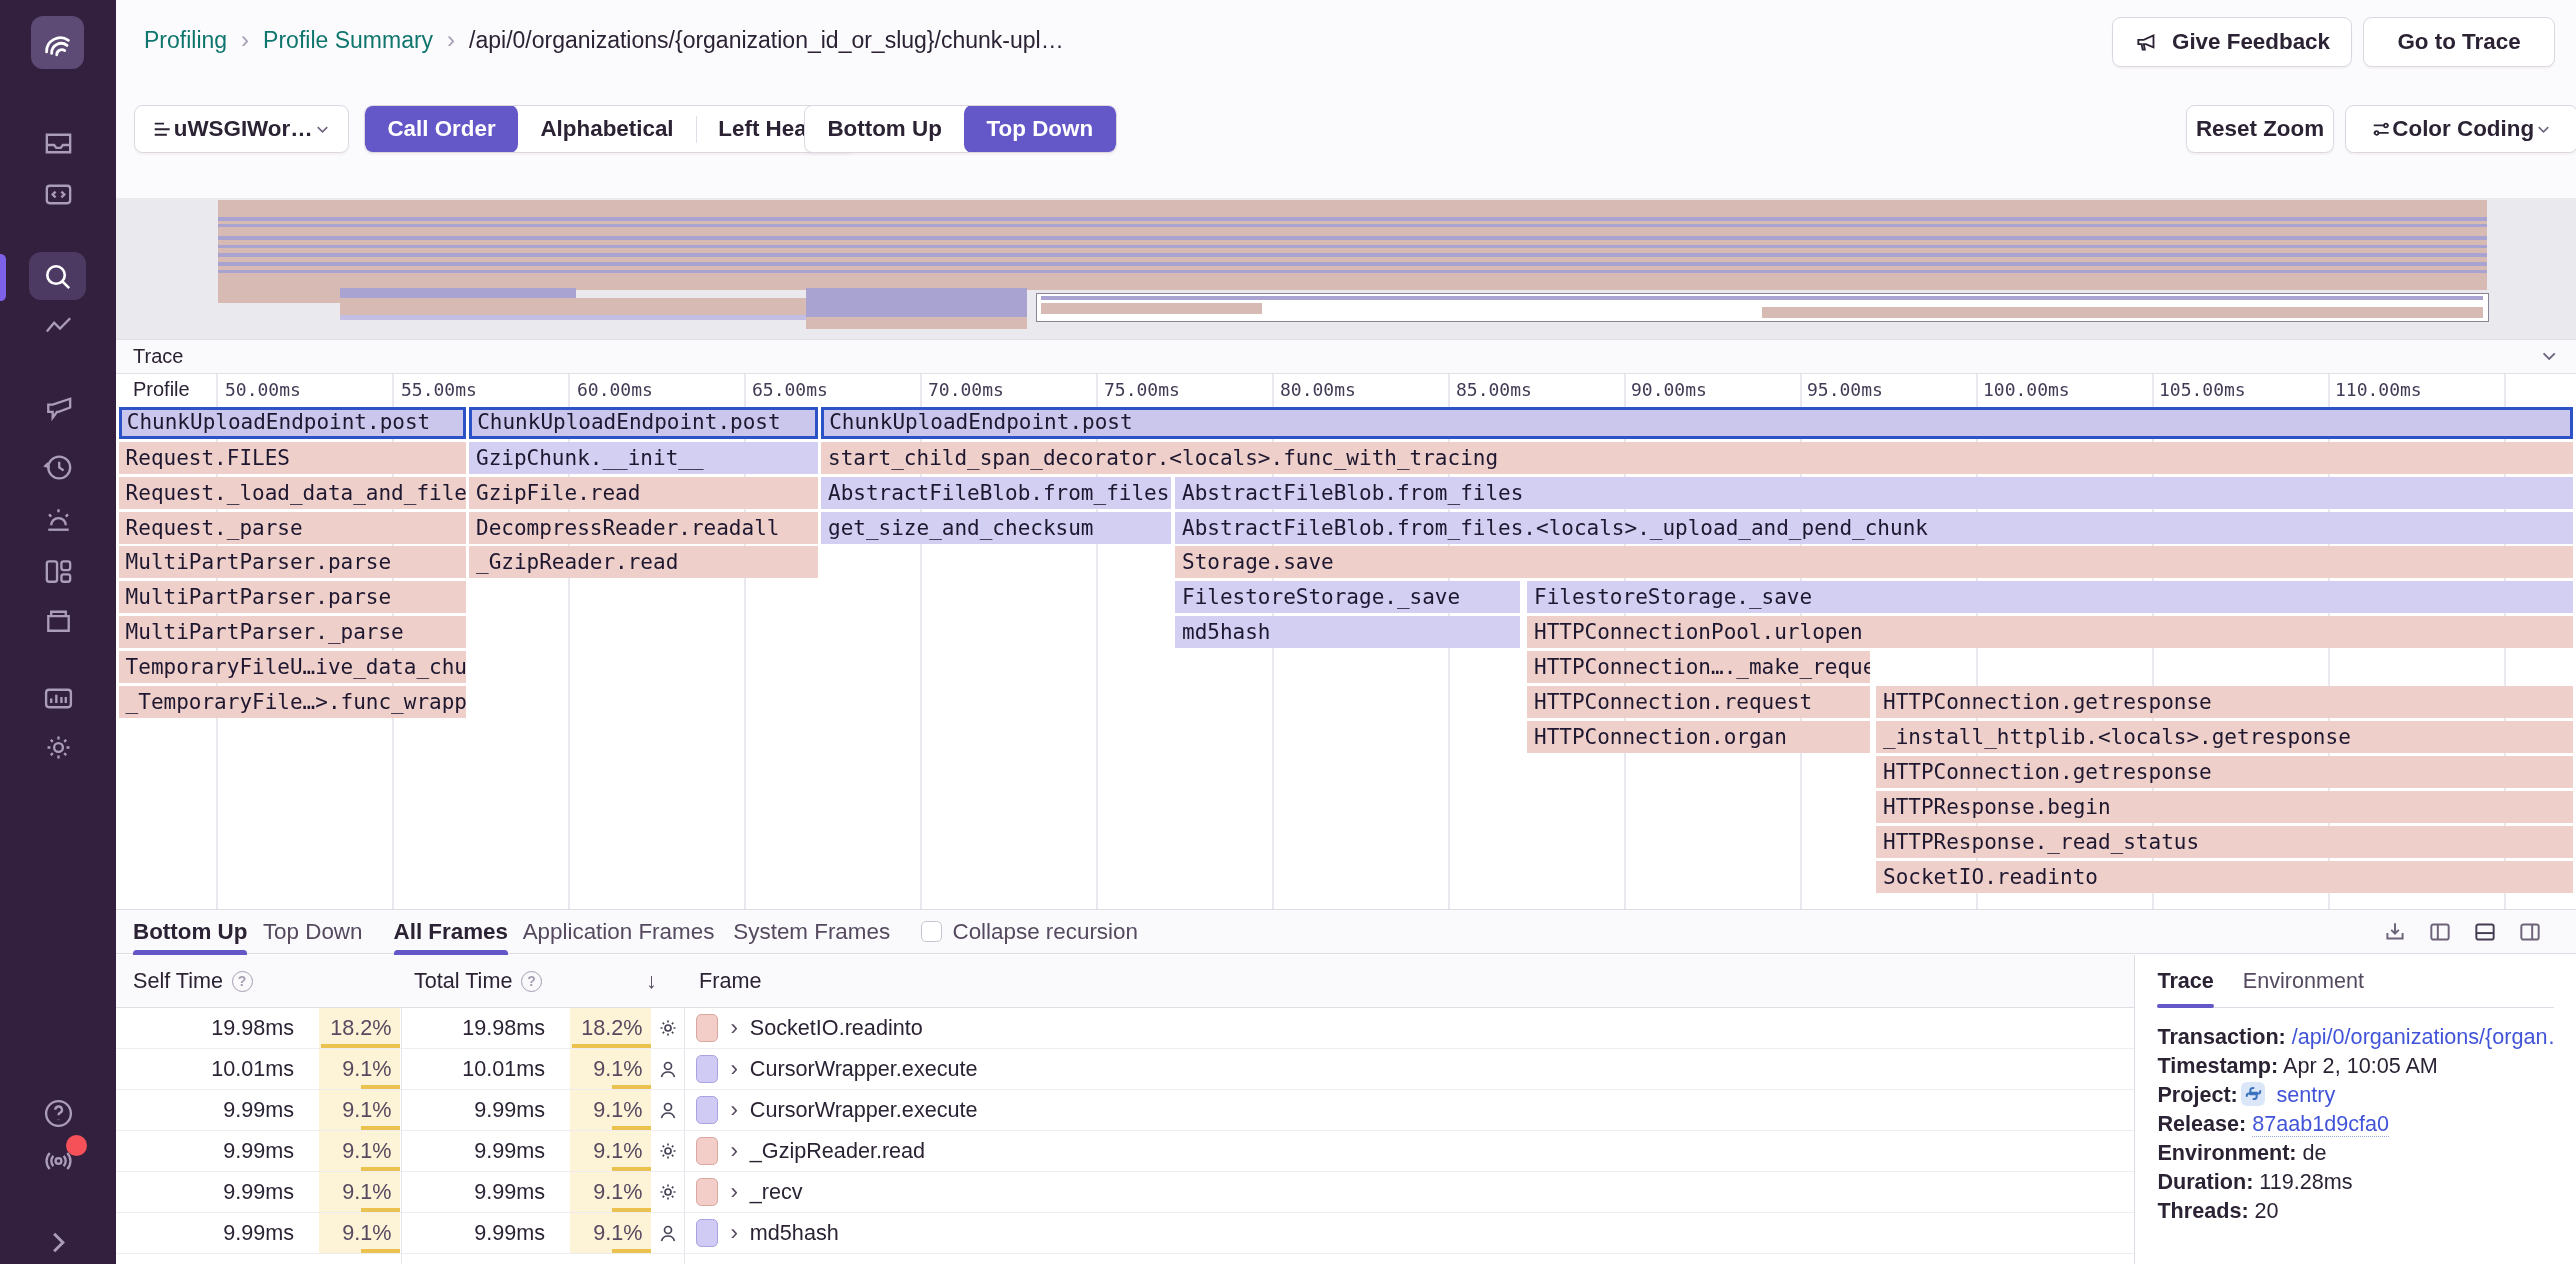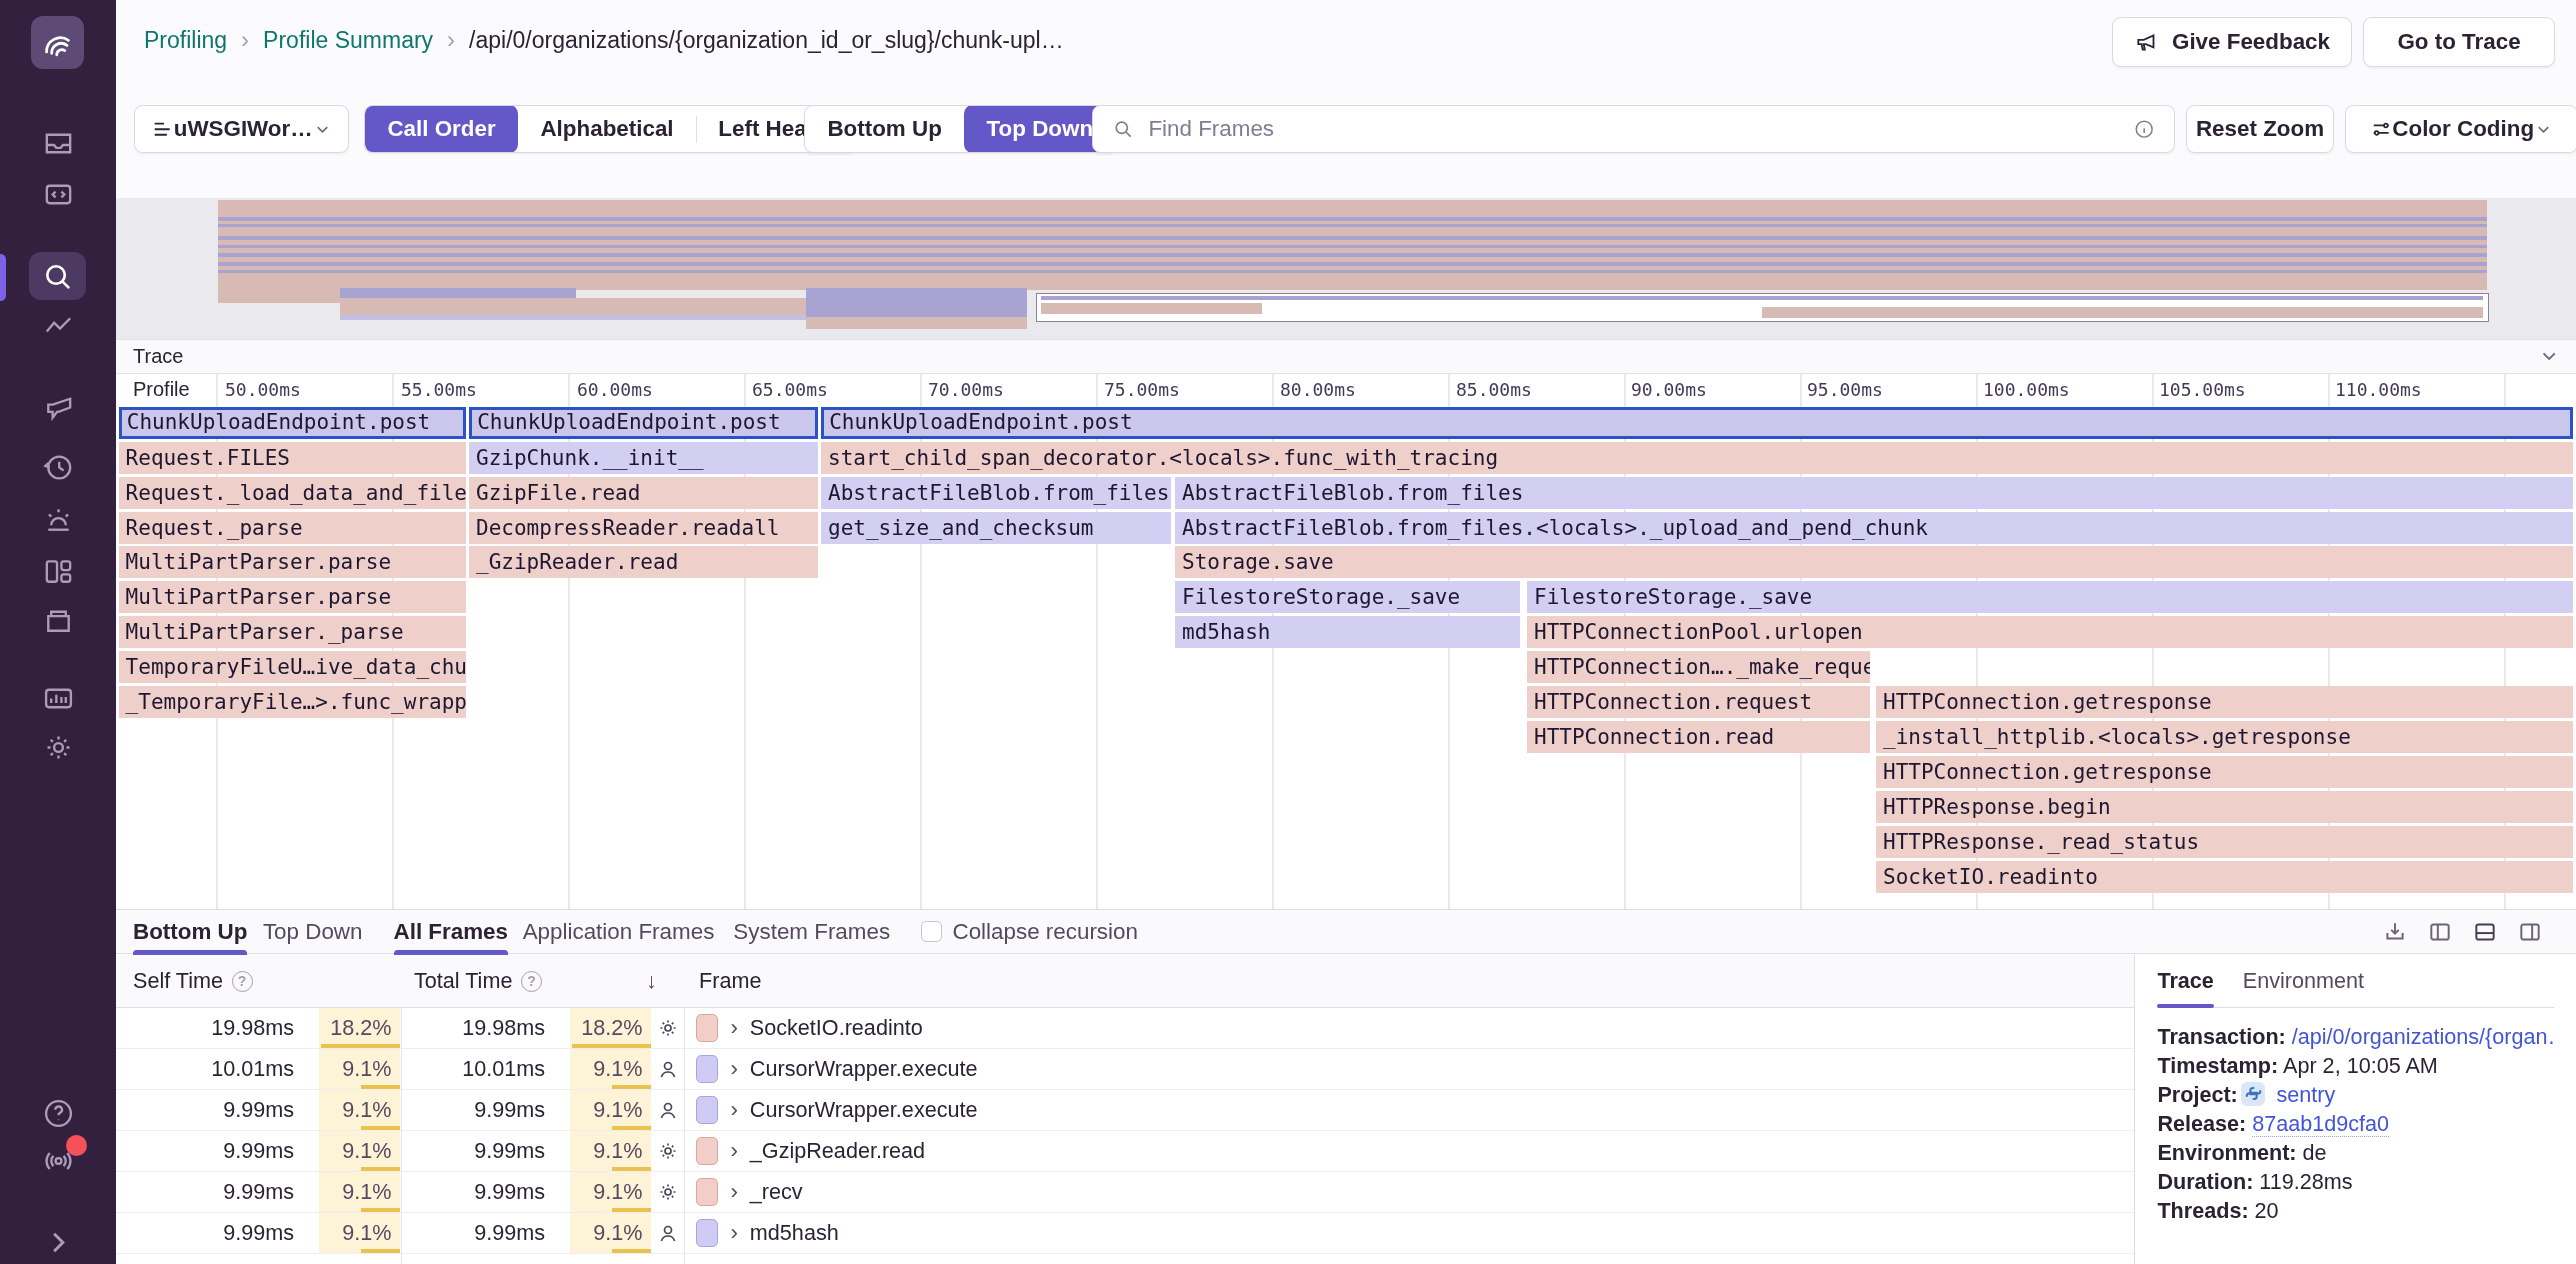--- a/index.html
+++ b/index.html
@@ -280,32 +280,20 @@
 
       <div class="tb seg" style="left:688px">
         <div class="opt">
             <span>Bottom Up</span>
           </div>
         <div class="opt on">
             <span>Top Down</span>
           </div>
       </div>
 
-      <div class="tb search" style="left:976px; width:1083px">
-        <svg class="icon-s" viewBox="0 0 24 24" fill="none" stroke="currentColor" stroke-width="1.8">
-            <circle cx="10.5" cy="10.5" r="6"></circle>
-            <path d="M15 15l5 5"></path>
-          </svg>
-        <span class="ph">Find Frames</span>
-        <svg class="icon-s" viewBox="0 0 24 24" fill="none" stroke="currentColor" stroke-width="1.6">
-            <circle cx="12" cy="12" r="8.5"></circle>
-            <path d="M12 11v5"></path>
-            <path d="M12 8v.3"></path>
-          </svg>
-      </div>
 
       <button class="tb" style="left:2070px; width:148px; justify-content:center">
         <span>Reset Zoom</span>
       </button>
 
       <div class="tb" style="left:2229px; width:233px; padding:0 6px; justify-content:center">
         <svg class="icon-s" style="color:#2b2233" viewBox="0 0 24 24" fill="none" stroke="currentColor" stroke-width="1.8">
             <path d="M4 8h12M19 8h1M4 16h2M9 16h11"></path>
             <circle cx="17" cy="8" r="2"></circle>
             <circle cx="7" cy="16" r="2"></circle>
@@ -382,21 +370,21 @@
         <div class="frame a" title="FilestoreStorage._save" style="left: 1059px; top: 176px; width: 345px;">FilestoreStorage._save</div>
         <div class="frame a" title="FilestoreStorage._save" style="left: 1411px; top: 176px; width: 1046px;">FilestoreStorage._save</div>
         <div class="frame s" title="MultiPartParser._parse" style="left: 2.6px; top: 211px; width: 347px;">MultiPartParser._parse</div>
         <div class="frame a" title="md5hash" style="left: 1059px; top: 211px; width: 345px;">md5hash</div>
         <div class="frame s" title="HTTPConnectionPool.urlopen" style="left: 1411px; top: 211px; width: 1046px;">HTTPConnectionPool.urlopen</div>
         <div class="frame s" title="TemporaryFileU…ive_data_chunk" style="left: 2.6px; top: 246px; width: 347px;">TemporaryFileU…ive_data_chunk</div>
         <div class="frame s" title="HTTPConnection…._make_request" style="left: 1411px; top: 246px; width: 343px;">HTTPConnection…._make_request</div>
         <div class="frame s" title="_TemporaryFile…&gt;.func_wrapper" style="left: 2.6px; top: 281px; width: 347px;">_TemporaryFile…&gt;.func_wrapper</div>
         <div class="frame s" title="HTTPConnection.request" style="left: 1411px; top: 281px; width: 343px;">HTTPConnection.request</div>
         <div class="frame s" title="HTTPConnection.getresponse" style="left: 1760px; top: 281px; width: 697px;">HTTPConnection.getresponse</div>
-        <div class="frame s" title="HTTPConnection.send" style="left: 1411px; top: 316px; width: 343px;">HTTPConnection.read</div>
+        <div class="frame s" title="HTTPConnection.send" style="left: 1411px; top: 316px; width: 343px;">HTTPConnection.organ</div>
         <div class="frame s" title="_install_httplib.&lt;locals&gt;.getresponse" style="left: 1760px; top: 316px; width: 697px;">_install_httplib.&lt;locals&gt;.getresponse</div>
         <div class="frame s" title="HTTPConnection.getresponse" style="left: 1760px; top: 351px; width: 697px;">HTTPConnection.getresponse</div>
         <div class="frame s" title="HTTPResponse.begin" style="left: 1760px; top: 386px; width: 697px;">HTTPResponse.begin</div>
         <div class="frame s" title="HTTPResponse._read_status" style="left: 1760px; top: 421px; width: 697px;">HTTPResponse._read_status</div>
         <div class="frame s" title="SocketIO.readinto" style="left: 1760px; top: 456px; width: 697px;">SocketIO.readinto</div>
       </div>
 
     <div class="bottom">
       <div class="btabs" id="btabs">
           <div class="btab on" style="margin-left: 17px;">Bottom Up</div>

